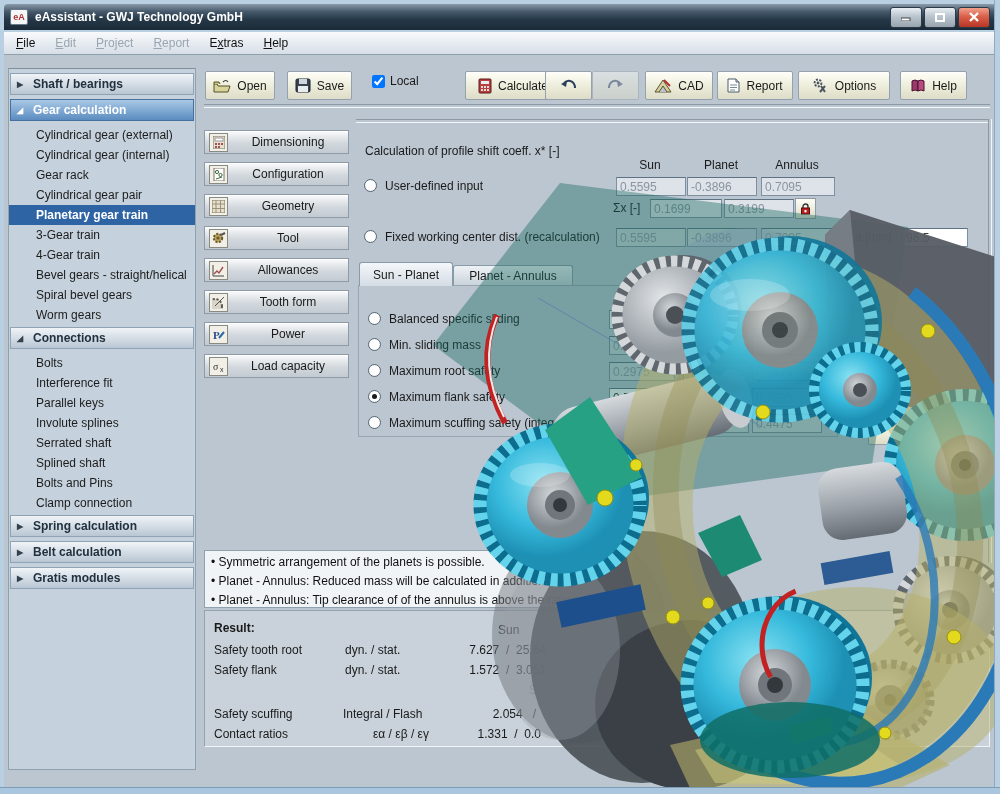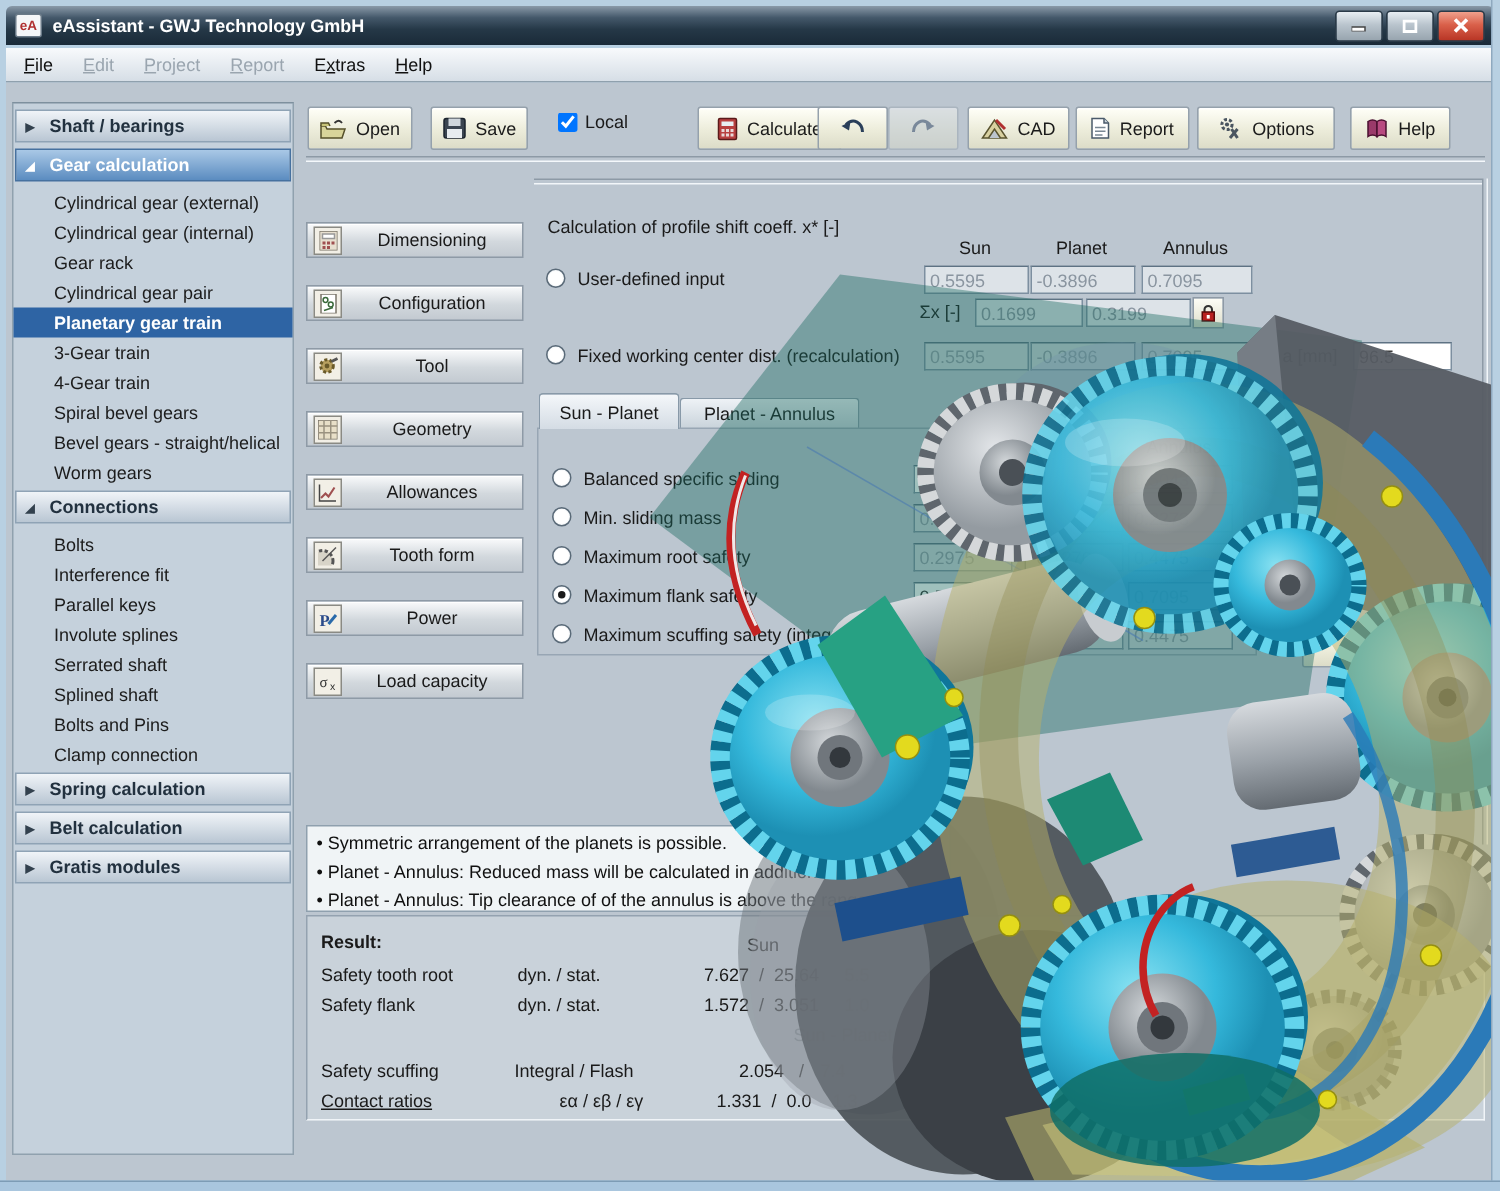--- a/index.html
+++ b/index.html
@@ -42,21 +42,21 @@
     background:linear-gradient(#f0f4f8,#b9c6d3);border:1px solid #8fa3b5;font-weight:bold;color:#22313f;}
   .sec .arr{font-size:8px;color:#33414e;width:9px;}
   .sec.hl{background:linear-gradient(#a9c8e6,#5b8cc0);color:#fff;border-color:#46719f;}
   .sec.hl .arr{color:#fff;}
   .item{height:20px;line-height:20px;padding-left:27px;color:#1c1c1c;white-space:nowrap;}
   .item.selected{background:#2e64a4;color:#fff;font-weight:bold;}
   
   .mods{left:204px;top:130px;width:145px;}
   .mbtn{height:22px;margin-bottom:8px;display:flex;align-items:center;
     background:linear-gradient(#fafbfc,#d2d8dd 55%,#c3cad1);
-    border:1px solid #8e9aa6;box-shadow:inset 0 1px 0 #fff;padding:0 4px;margin-top:18px;}
+    border:1px solid #8e9aa6;box-shadow:inset 0 1px 0 #fff;padding:0 4px;}
   .mico{width:17px;height:17px;background:#f2efe6;border:1px solid #8a8a84;margin-right:4px;
     display:flex;align-items:center;justify-content:center;flex:none;}
   .mlabel{flex:1;text-align:center;}
   
   .etch-h{left:356px;top:119px;width:632px;height:2px;border-top:1px solid #8d9aa6;border-bottom:1px solid #f2f6f9;}
   .etch-v{left:988px;top:119px;width:2px;height:444px;border-left:1px solid #8d9aa6;border-right:1px solid #f2f6f9;}
   .lbl{white-space:nowrap;}
   .colhdr{text-align:center;}
   .fld{position:absolute;height:15px;border:1px solid #7d8fa0;border-top-color:#5e7283;
     background:#dde3e8;color:#8a95a0;font:12px "Liberation Sans",sans-serif;padding:1px 3px;box-sizing:content-box;}
@@ -209,22 +209,22 @@
       <span class="arr">◢</span>
       <span>Gear calculation</span>
     </div>
   <div class="item">Cylindrical gear (external)</div>
   <div class="item">Cylindrical gear (internal)</div>
   <div class="item">Gear rack</div>
   <div class="item">Cylindrical gear pair</div>
   <div class="item selected">Planetary gear train</div>
   <div class="item">3-Gear train</div>
   <div class="item">4-Gear train</div>
+  <div class="item">Bevel gears - straight/helical</div>
   <div class="item">Spiral bevel gears</div>
-  <div class="item">Bevel gears - straight/helical</div>
   <div class="item">Worm gears</div>
   <div class="sec">
       <span class="arr">◢</span>
       <span>Connections</span>
     </div>
   <div class="item">Bolts</div>
   <div class="item">Interference fit</div>
   <div class="item">Parallel keys</div>
   <div class="item">Involute splines</div>
   <div class="item">Serrated shaft</div>
@@ -268,36 +268,36 @@
           <rect x="1" y="0" width="10" height="13" fill="#fff" stroke="#7a7468"></rect>
           <circle cx="4" cy="4" r="1.6" fill="none" stroke="#3a6a3a"></circle>
           <circle cx="7.5" cy="7" r="1.6" fill="none" stroke="#3a6a3a"></circle>
           <path d="M3 11 L9 9" stroke="#3a6a3a"></path>
         </svg>
       </span>
       <span class="mlabel">Configuration</span>
     </div>
   <div class="mbtn">
       <span class="mico">
+        <svg width="13" height="13">
+          <rect x="0" y="0" width="13" height="13" fill="#e8dfc8" stroke="#7a7468"></rect>
+          <path d="M4 0 V13 M8.5 0 V13 M0 4 H13 M0 8.5 H13" stroke="#9a9280"></path>
+        </svg>
+      </span>
+      <span class="mlabel">Geometry</span>
+    </div>
+  <div class="mbtn">
+      <span class="mico">
         <svg width="14" height="14">
           <circle cx="6" cy="7" r="4.2" fill="#b8a060" stroke="#6a5a2a" stroke-width="2" stroke-dasharray="2 1.5"></circle>
           <circle cx="6" cy="7" r="1.6" fill="#6a5a2a"></circle>
           <path d="M9 4 L13 2" stroke="#555" stroke-width="2"></path>
         </svg>
       </span>
       <span class="mlabel">Tool</span>
-    </div>
-  <div class="mbtn">
-      <span class="mico">
-        <svg width="13" height="13">
-          <rect x="0" y="0" width="13" height="13" fill="#e8dfc8" stroke="#7a7468"></rect>
-          <path d="M4 0 V13 M8.5 0 V13 M0 4 H13 M0 8.5 H13" stroke="#9a9280"></path>
-        </svg>
-      </span>
-      <span class="mlabel">Geometry</span>
     </div>
   <div class="mbtn">
       <span class="mico">
         <svg width="13" height="13">
           <path d="M1 1 V12 H12" fill="none" stroke="#444"></path>
           <path d="M2 10 L5 7 L7 9 L11 3" fill="none" stroke="#a05050" stroke-width="1.4"></path>
         </svg>
       </span>
       <span class="mlabel">Allowances</span>
     </div>
@@ -424,21 +424,21 @@
   <div class="rt faint" style="left:358px;top:32px;">5.5</div>
   <div class="rt" style="left:9px;top:52px;">Safety flank</div>
   <div class="rt" style="left:140px;top:52px;">dyn. / stat.</div>
   <div class="rt rval" style="left:236px;top:52px;width:105px;">1.572  /  3.051</div>
   <div class="rt faint" style="left:358px;top:52px;">1.0</div>
   <div class="rt faint" style="left:324px;top:72px;">Sun - Planet</div>
   <div class="rt" style="left:9px;top:96px;">Safety scuffing</div>
   <div class="rt" style="left:138px;top:96px;">Integral / Flash</div>
   <div class="rt rval" style="left:236px;top:96px;width:95px;">2.054   /</div>
   <div class="rt faint" style="left:342px;top:96px;">7.4</div>
-  <div class="rt" style="left:9px;top:116px;text-decoration:underline;">Contact ratios</div>
+  <div class="rt" style="left:9px;top:116px;">Contact ratios</div>
   <div class="rt" style="left:168px;top:116px;">εα / εβ / εγ</div>
   <div class="rt rval" style="left:236px;top:116px;width:100px;">1.331  /  0.0</div>
   <div class="rt faint" style="left:350px;top:116px;">1.3</div>
 </div>
 
 <div class="abs render">
 <svg width="570" height="623" viewBox="0 0 570 623">
   <defs>
     <radialGradient id="gCyan" cx="40%" cy="35%">
           <stop offset="0%" stop-color="#8ae2f2"></stop>

